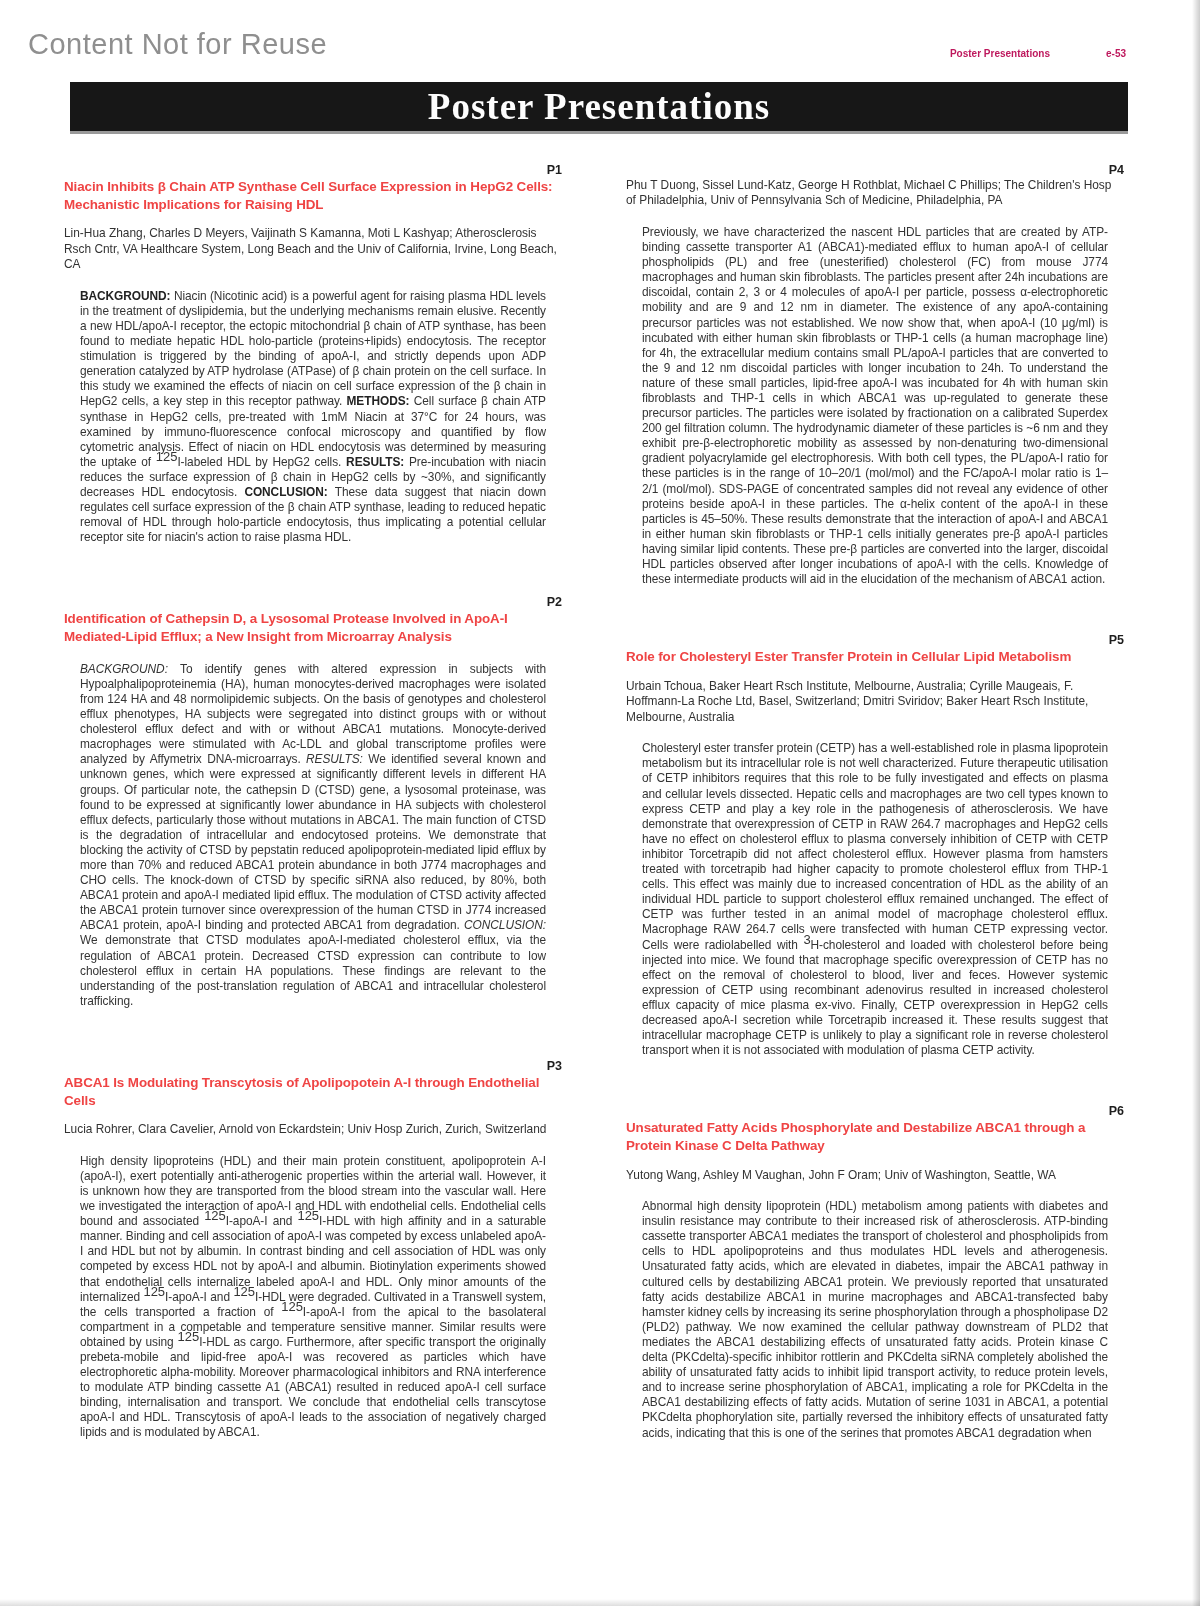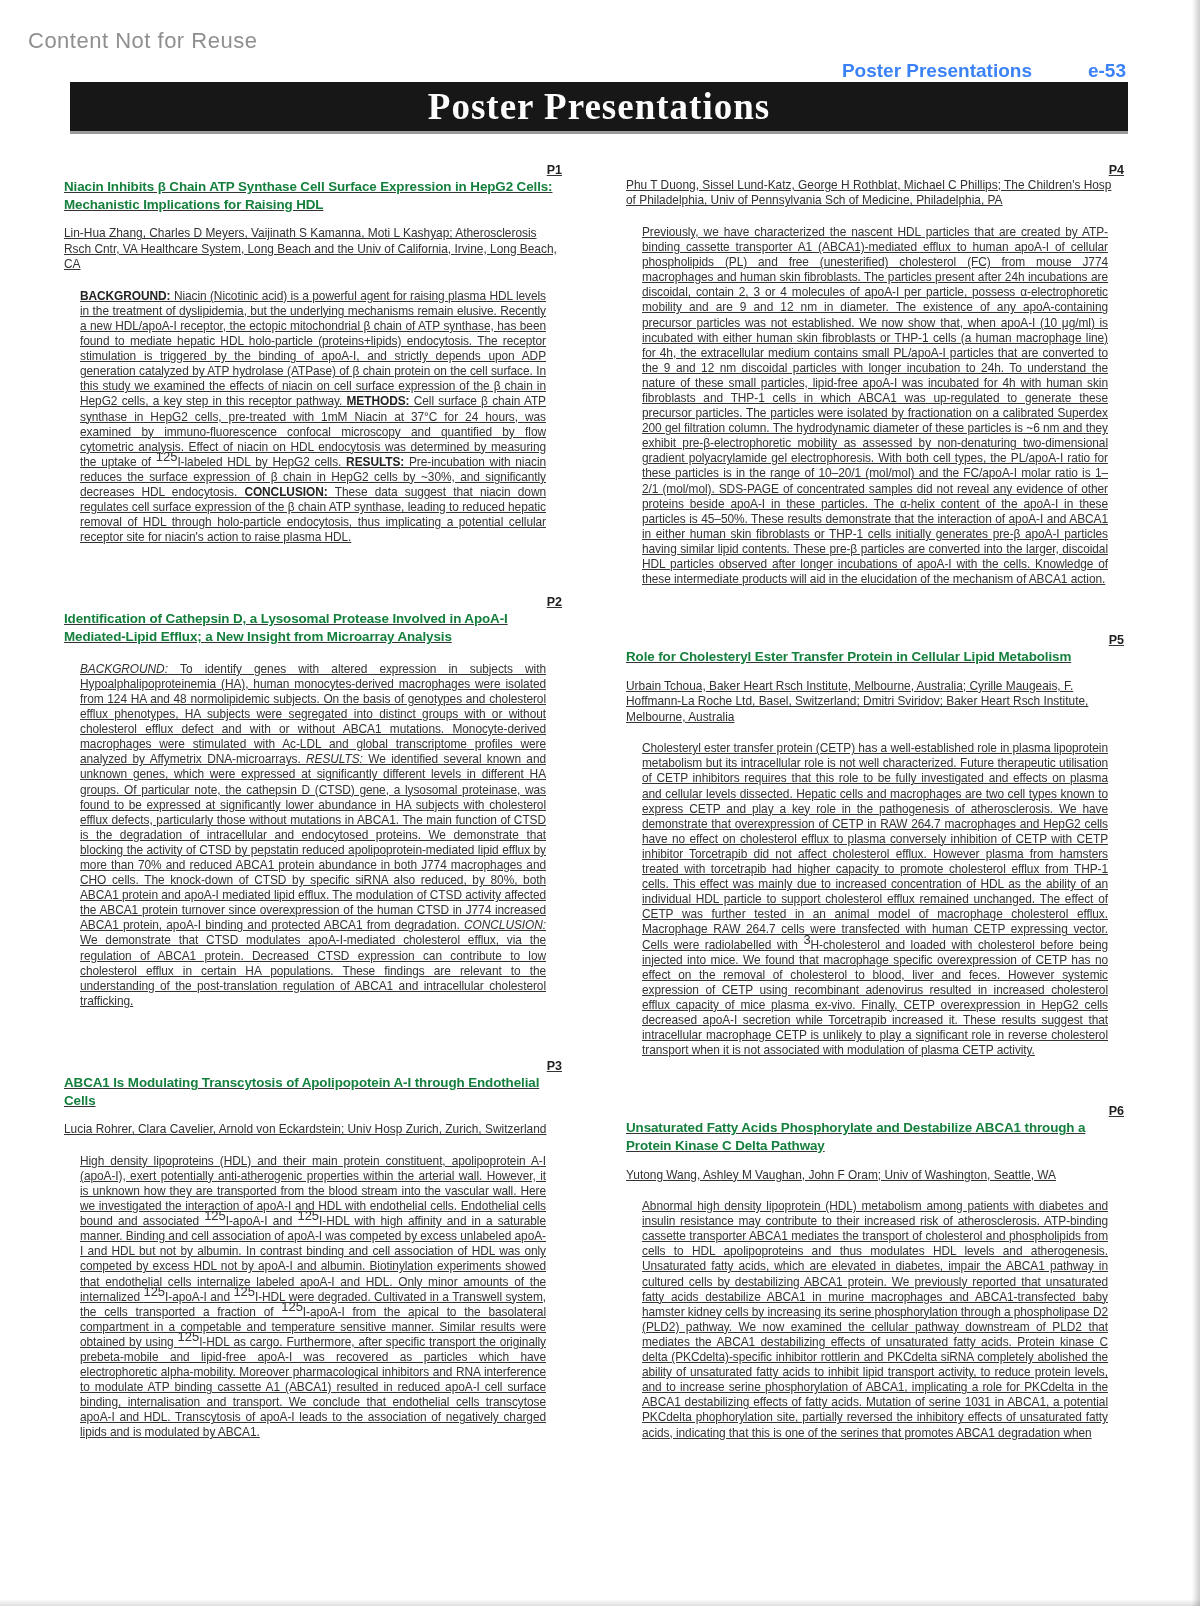--- a/index.html
+++ b/index.html
@@ -1,43 +1,43 @@
 <!DOCTYPE html>
 <html><head>
 <meta charset="utf-8">
 <style>
   html,body{margin:0;padding:0;background:#ffffff;}
   .page{
     position:relative;width:1200px;height:1606px;background:#ffffff;
     font-family:"Liberation Sans",sans-serif;color:#333;overflow:hidden;
   }
   .watermark{
-    position:absolute;left:28px;top:28px;font-size:22px;color:#8f8f8f;
+    position:absolute;left:28px;top:28px;font-size:29px;color:#8f8f8f;
     letter-spacing:.5px;font-weight:400;
   }
-  .running-head{position:absolute;top:60px;right:74px;font-size:19px;color:#3b82f6;}
+  .running-head{position:absolute;top:48px;right:74px;font-size:10px;color:#be185d;}
   .rh-title{font-weight:bold;margin-right:56px;}
   .rh-page{font-weight:600;}
   .banner{
     position:absolute;left:70px;top:82px;width:1058px;height:49px;background:#171717;
     display:flex;align-items:center;justify-content:center;
     box-shadow:0 3px 0 #9a9a9a;
   }
   .banner-title{
     font-family:"Liberation Serif",serif;font-weight:bold;font-size:37px;color:#fdfdfd;
     letter-spacing:1px;
   }
   .columns{position:absolute;top:163px;left:64px;width:1060px;display:flex;gap:64px;}
   .col{width:498px;}
-  .abstract{display:block;text-decoration:underline;}
+  .abstract{display:block;}
   #col-left .abstract + .abstract{margin-top:50px;}
   #col-right .abstract + .abstract{margin-top:46px;}
   .pnum{text-align:right;font-weight:bold;font-size:12.5px;color:#1e1e1e;margin:0 0 1px 0;}
   .abs-title{
-    font-size:13.4px;font-weight:bold;color:#15803d;line-height:1.32;
+    font-size:13.4px;font-weight:bold;color:#ef4444;line-height:1.32;
     margin:0 0 13px 0;letter-spacing:-.1px;
   }
   .abs-authors{font-size:11.9px;line-height:1.3;margin:0 0 13px 0;color:#323232;}
   .abs-body{
     font-size:11.9px;line-height:15.1px;text-align:justify;margin:16px;color:#343434;
     letter-spacing:-.06px;
   }
   .seg-b{font-weight:bold;color:#222;}
   .seg-i{font-style:italic;}
   .seg-sup{font-size:13px;vertical-align:super;line-height:0;}

